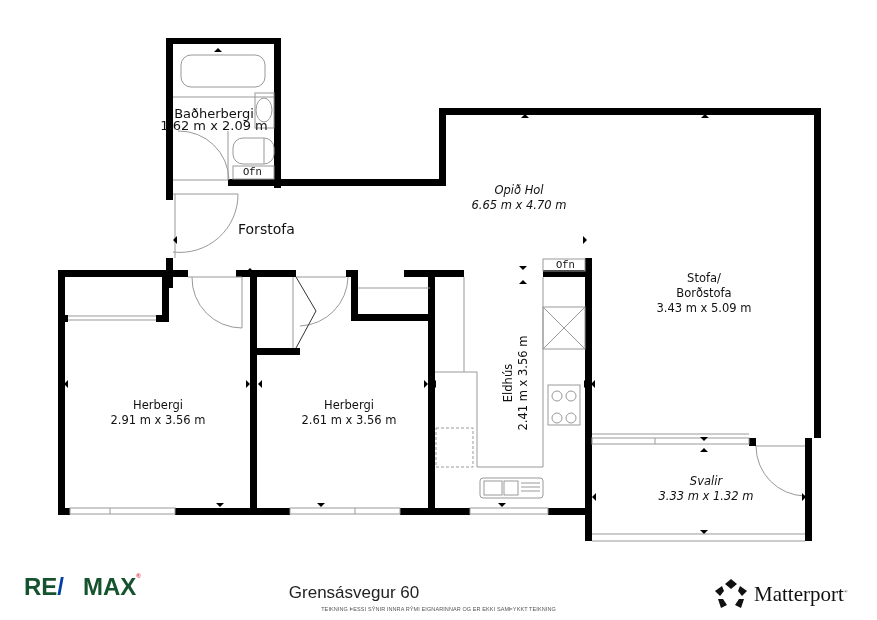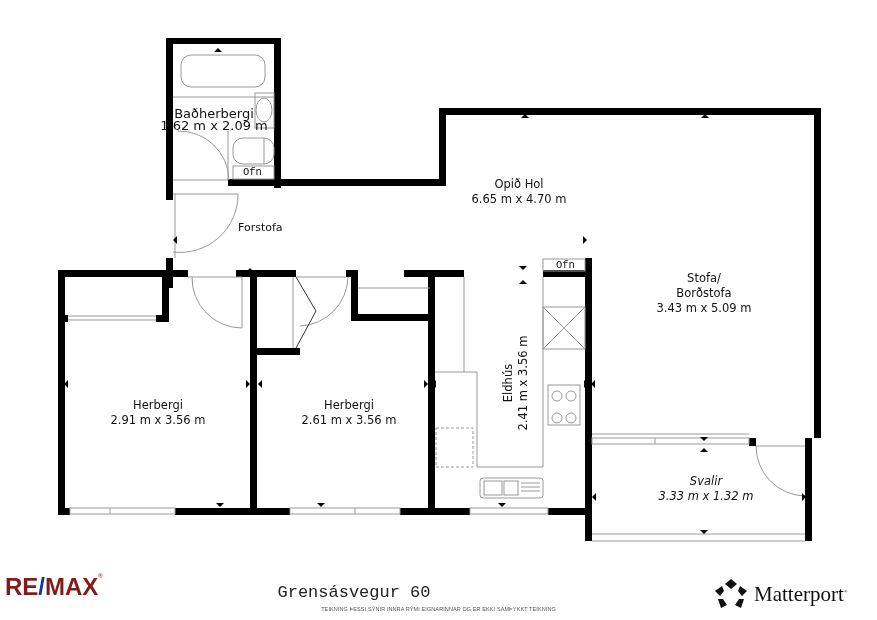--- a/index.html
+++ b/index.html
@@ -2,28 +2,28 @@
 <html><head>
   <meta charset="utf-8">
   <style>
     html, body { margin: 0; padding: 0; background: #ffffff; }
     body { width: 877px; height: 620px; position: relative; overflow: hidden; font-family: "DejaVu Sans", sans-serif; }
     #plan { position: absolute; left: 0; top: 0; width: 877px; height: 560px; }
     .room-label { position: absolute; font-family: "DejaVu Sans", sans-serif; font-size: 11.5px; color: #111; text-align: center; line-height: 15px; white-space: nowrap; transform: translateX(-50%); }
     .room-label span { display: block; }
     .small-label { font-size: 13px; line-height: 12px; }
     .ofn { position: absolute; font-family: Liberation Mono, monospace; font-size: 10.5px; color: #111; }
-    .forstofa { position: absolute; font-family: "DejaVu Sans", sans-serif; font-size: 11px; color: #111; }
+    .forstofa { position: absolute; font-family: "DejaVu Sans", sans-serif; font-size: 14px; color: #111; }
     .vert-label { position: absolute; font-family: "DejaVu Sans", sans-serif; font-size: 11.5px; color: #111; text-align: center; line-height: 15px; transform: rotate(-90deg); transform-origin: center center; white-space: nowrap; }
     .vert-label span { display: block; }
     .footer-remax { position: absolute; left: 5px; top: 573px; font-family: "Liberation Sans", sans-serif; font-weight: bold; font-size: 24px; letter-spacing: 0px; }
-    .footer-remax .re { color: #7f1d1d; }
+    .footer-remax .re { color: #14532d; margin-left: 19px; }
     .footer-remax .slash { color: #003da5; }
     .footer-remax .reg { font-size: 6px; vertical-align: top; color: #dc1c2e; }
-    .footer-title { position: absolute; left: 0; width: 708px; top: 583px; text-align: center; font-family: Liberation Mono, monospace; font-size: 17px; color: #222; }
+    .footer-title { position: absolute; left: 0; width: 708px; top: 583px; text-align: center; font-family: Liberation Sans, sans-serif; font-size: 17px; color: #222; }
     .footer-sub { position: absolute; left: 0; width: 877px; top: 606px; text-align: center; font-family: "Liberation Sans", sans-serif; font-size: 5.5px; color: #555; letter-spacing: 0.1px; }
     .matterport { position: absolute; left: 714px; top: 578px; display: flex; align-items: center; }
     .matterport-name { font-family: "Liberation Serif", serif; font-size: 21px; color: #111; margin-left: 6px; }
     .matterport-name sup { font-size: 5px; }
   </style>
 </head>
 <body>
 
 <svg id="plan" viewBox="0 0 877 560" xmlns="http://www.w3.org/2000/svg">
   <g fill="#000">
@@ -164,21 +164,21 @@
     <polygon points="246,272 250,268 254,272"></polygon>
   </g>
 </svg>
 
 <div class="room-label small-label" style="left:214px; top:108px;">
   <span>Baðherbergi</span>
   <span>1.62 m x 2.09 m</span>
 </div>
 <span class="ofn" style="left:243px; top:166px;">Ofn</span>
 
-<div class="room-label" style="left:519px; top:177px;">
+<div class="room-label" style="left:519px; top:183px;font-style:italic;">
   <span>Opið Hol</span>
   <span>6.65 m x 4.70 m</span>
 </div>
 
 <span class="forstofa" style="left:238px; top:221px;">Forstofa</span>
 
 <span class="ofn" style="left:556px; top:259px;">Ofn</span>
 
 <div class="room-label" style="left:704px; top:271px;">
   <span>Stofa/</span>

